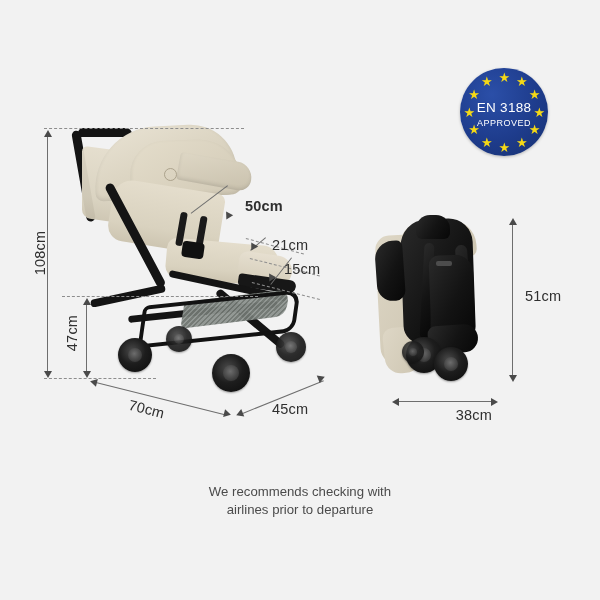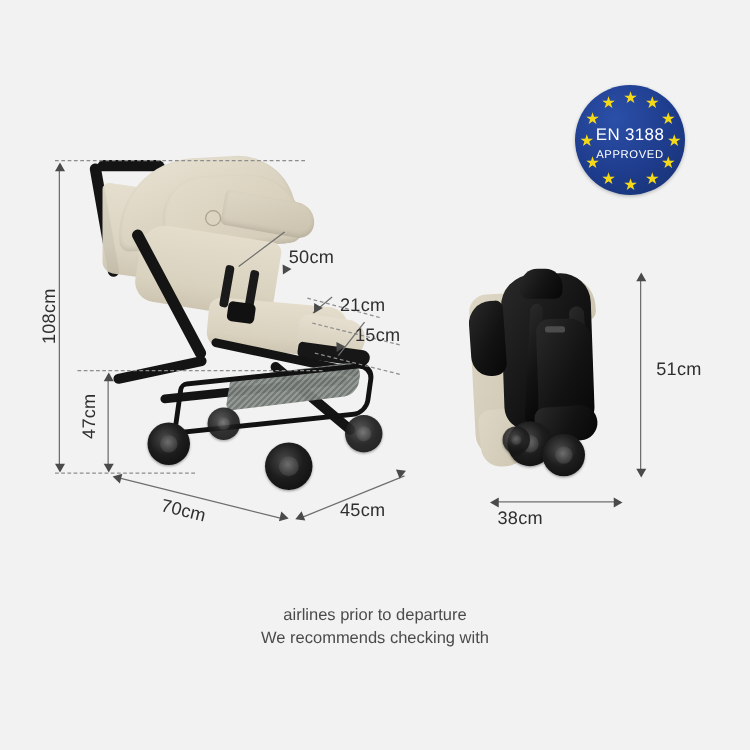--- a/index.html
+++ b/index.html
@@ -202,21 +202,21 @@
   <div class="dim-label rot" style="left:10px; top:245px; width:60px; text-align:center;">108cm</div>
 
   <div class="dash-h" style="left:62px; top:296px; width:196px;"></div>
   <div class="vline" style="left:86px; top:300px; height:74px;"></div>
   <div class="ar ar-up" style="left:82.5px; top:298px;"></div>
   <div class="ar ar-down" style="left:82.5px; top:371px;"></div>
   <div class="dim-label rot" style="left:42px; top:325px; width:60px; text-align:center;">47cm</div>
 
   <div class="diag" style="left:228px; top:186px; width:46px; transform:rotate(143deg); background:#6e6e6e;"></div>
   <div class="ar ar-down" style="left:224px; top:213px; transform:rotate(28deg);"></div>
-  <div class="dim-label" style="left:231px; top:198px;">50cm</div>
+  <div class="dim-label" style="left:245px; top:198px;font-weight:bold;">50cm</div>
 
   <div class="dash-d" style="left:246px; top:238px; width:60px; transform:rotate(15deg);"></div>
   <div class="diag" style="left:266px; top:238px; width:20px; transform:rotate(140deg);"></div>
   <div class="ar ar-down" style="left:249px; top:244px; transform:rotate(30deg);"></div>
   <div class="dim-label" style="left:272px; top:237px;">21cm</div>
 
   <div class="dash-d" style="left:250px; top:258px; width:72px; transform:rotate(14deg);"></div>
   <div class="dash-d" style="left:252px; top:282px; width:70px; transform:rotate(14deg);"></div>
   <div class="diag" style="left:292px; top:258px; width:34px; transform:rotate(128deg);"></div>
   <div class="ar ar-down" style="left:267px; top:275px; transform:rotate(28deg);"></div>
@@ -260,22 +260,22 @@
   </div>
 
   <div class="vline" style="left:512px; top:224px; height:152px;"></div>
   <div class="ar ar-up" style="left:508.5px; top:218px;"></div>
   <div class="ar ar-down" style="left:508.5px; top:375px;"></div>
   <div class="dim-label" style="left:525px; top:288px;">51cm</div>
 
   <div class="hline" style="left:398px; top:401px; width:94px;"></div>
   <div class="ar ar-left" style="left:392px; top:397.5px;"></div>
   <div class="ar ar-right" style="left:491px; top:397.5px;"></div>
-  <div class="dim-label" style="left:398px; top:407px; width:94px; text-align:left;">38cm</div>
+  <div class="dim-label" style="left:398px; top:407px; width:94px; text-align:right;">38cm</div>
 
   <div id="caption">
     <div class="sub">
+      <div>We recommends checking with</div>
       <div>airlines prior to departure</div>
-      <div>We recommends checking with</div>
     </div>
   </div>
 
 </div>
 
 </body></html>

